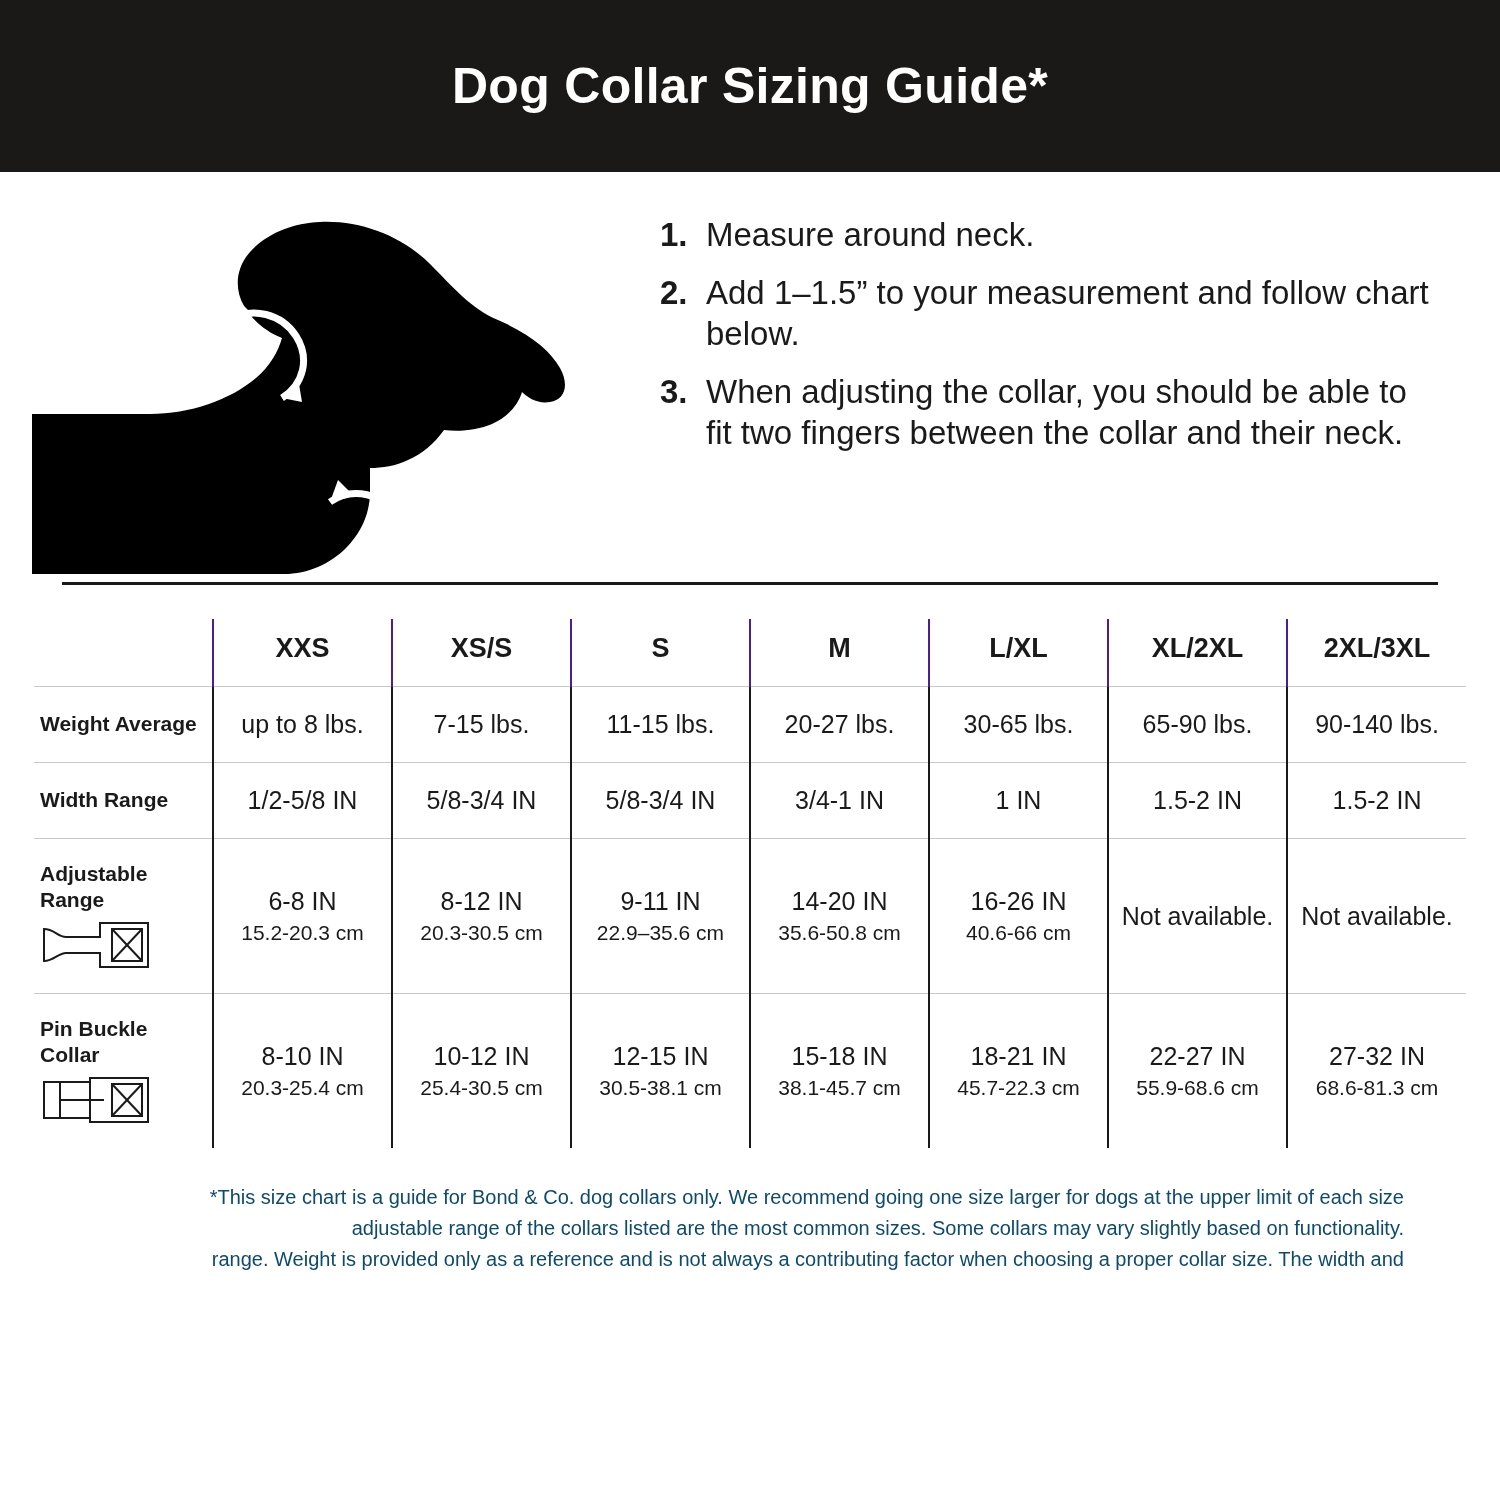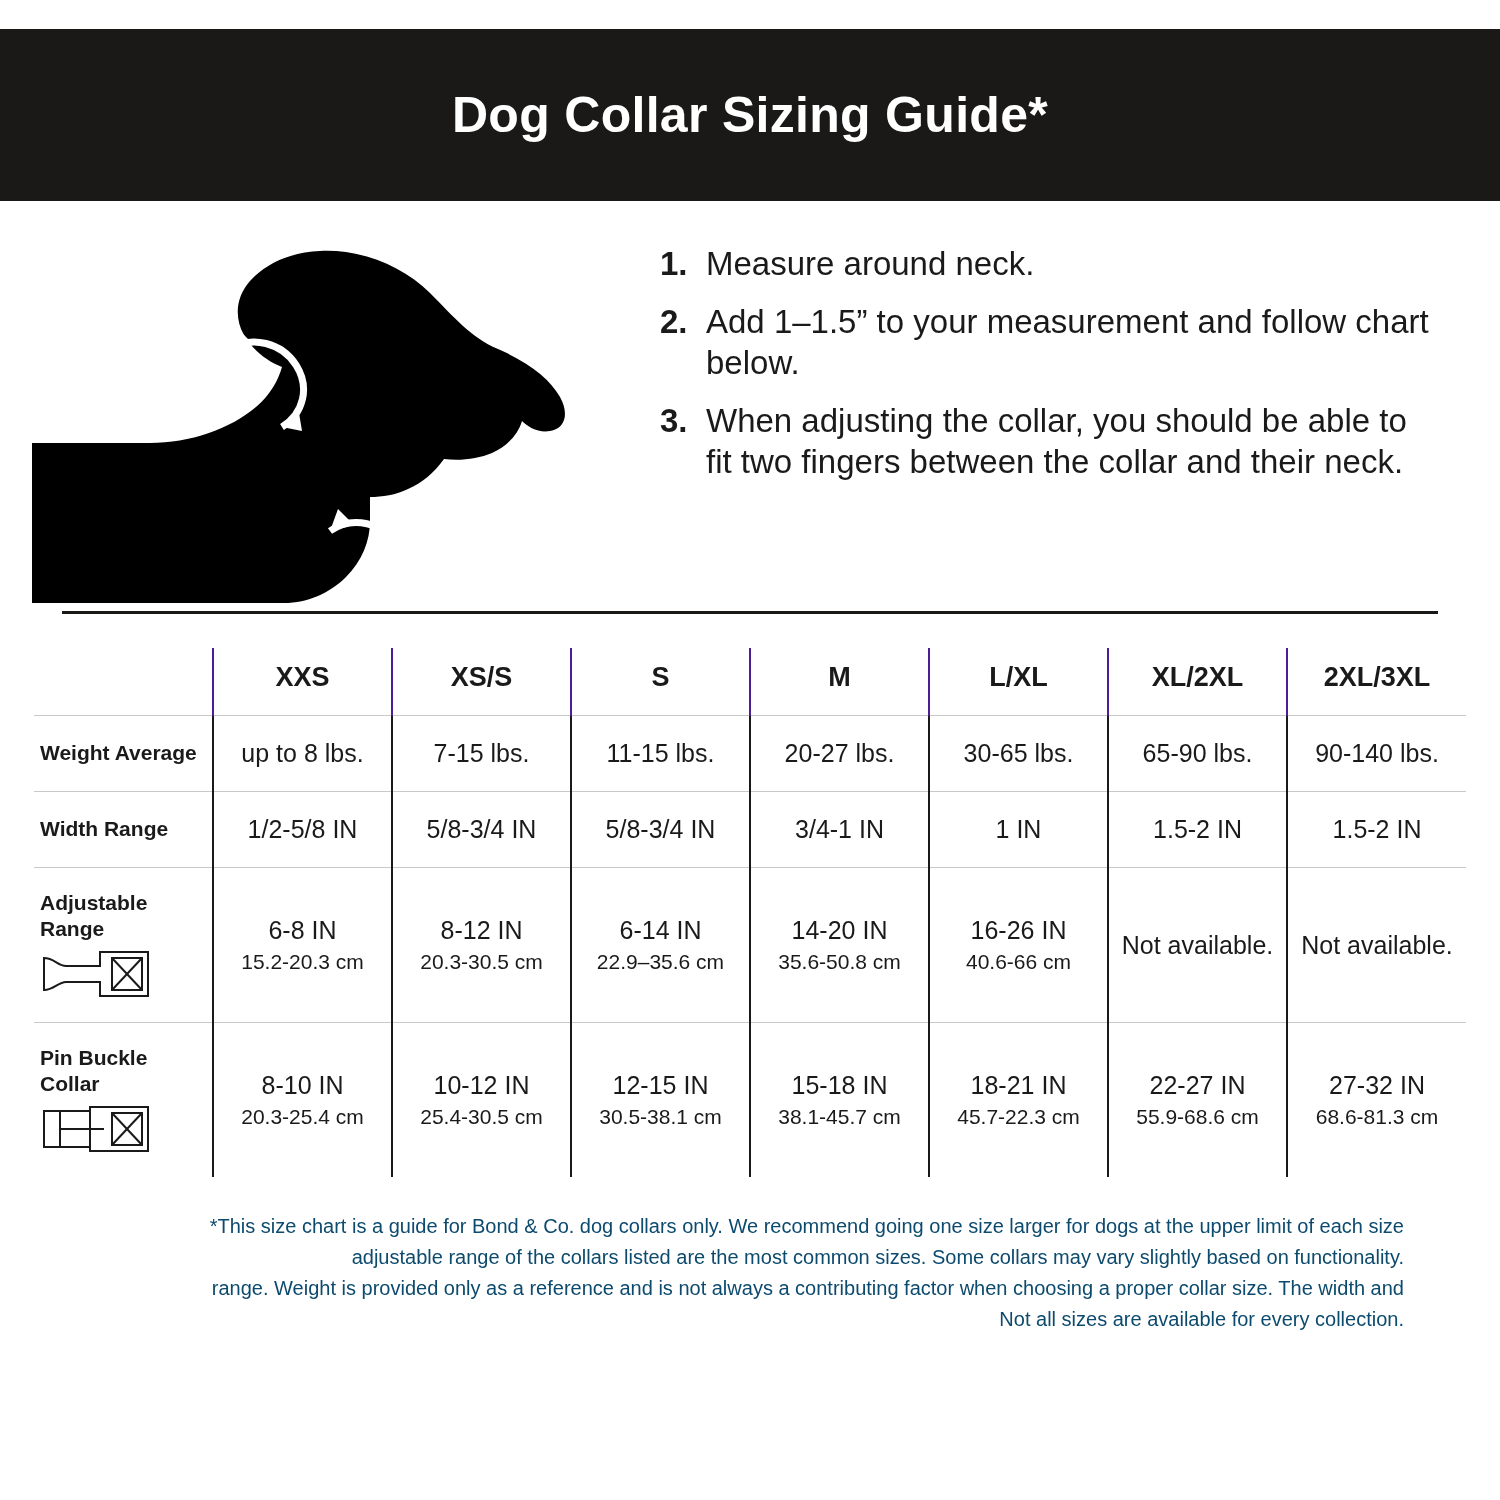--- a/index.html
+++ b/index.html
@@ -12,21 +12,20 @@
     background: #ffffff;
     font-family: "Liberation Sans", sans-serif;
     color: #1a1a1a;
     overflow: hidden;
   }
   .page {
     position: relative;
     width: 1500px;
     height: 1284px;
     box-sizing: border-box;
-    margin-top: 29px;
   }
   
   .header {
     height: 172px;
     background: #1b1917;
     display: flex;
     align-items: center;
     justify-content: center;
   }
   .header-title {
@@ -263,21 +262,21 @@
           </td>
           <td>
             <span>6-8 IN</span>
             <span class="cm">15.2-20.3 cm</span>
           </td>
           <td>
             <span>8-12 IN</span>
             <span class="cm">20.3-30.5 cm</span>
           </td>
           <td>
-            <span>6-14 IN</span>
+            <span>9-11 IN</span>
             <span class="cm">22.9–35.6 cm</span>
           </td>
           <td>
             <span>14-20 IN</span>
             <span class="cm">35.6-50.8 cm</span>
           </td>
           <td>
             <span>16-26 IN</span>
             <span class="cm">40.6-66 cm</span>
           </td>
@@ -332,16 +331,15 @@
           </td>
         </tr>
       </tbody>
     </table>
   </div>
 
   <div class="footnote">
     <div>*This size chart is a guide for Bond &amp; Co. dog collars only. We recommend going one size larger for dogs at the upper limit of each size</div>
     <div>adjustable range of the collars listed are the most common sizes. Some collars may vary slightly based on functionality.</div>
     <div>range. Weight is provided only as a reference and is not always a contributing factor when choosing a proper collar size. The width and</div>
-    <div>Not all sizes are available for every collection.</div>
   </div>
 
 </div>
 
 </body></html>

